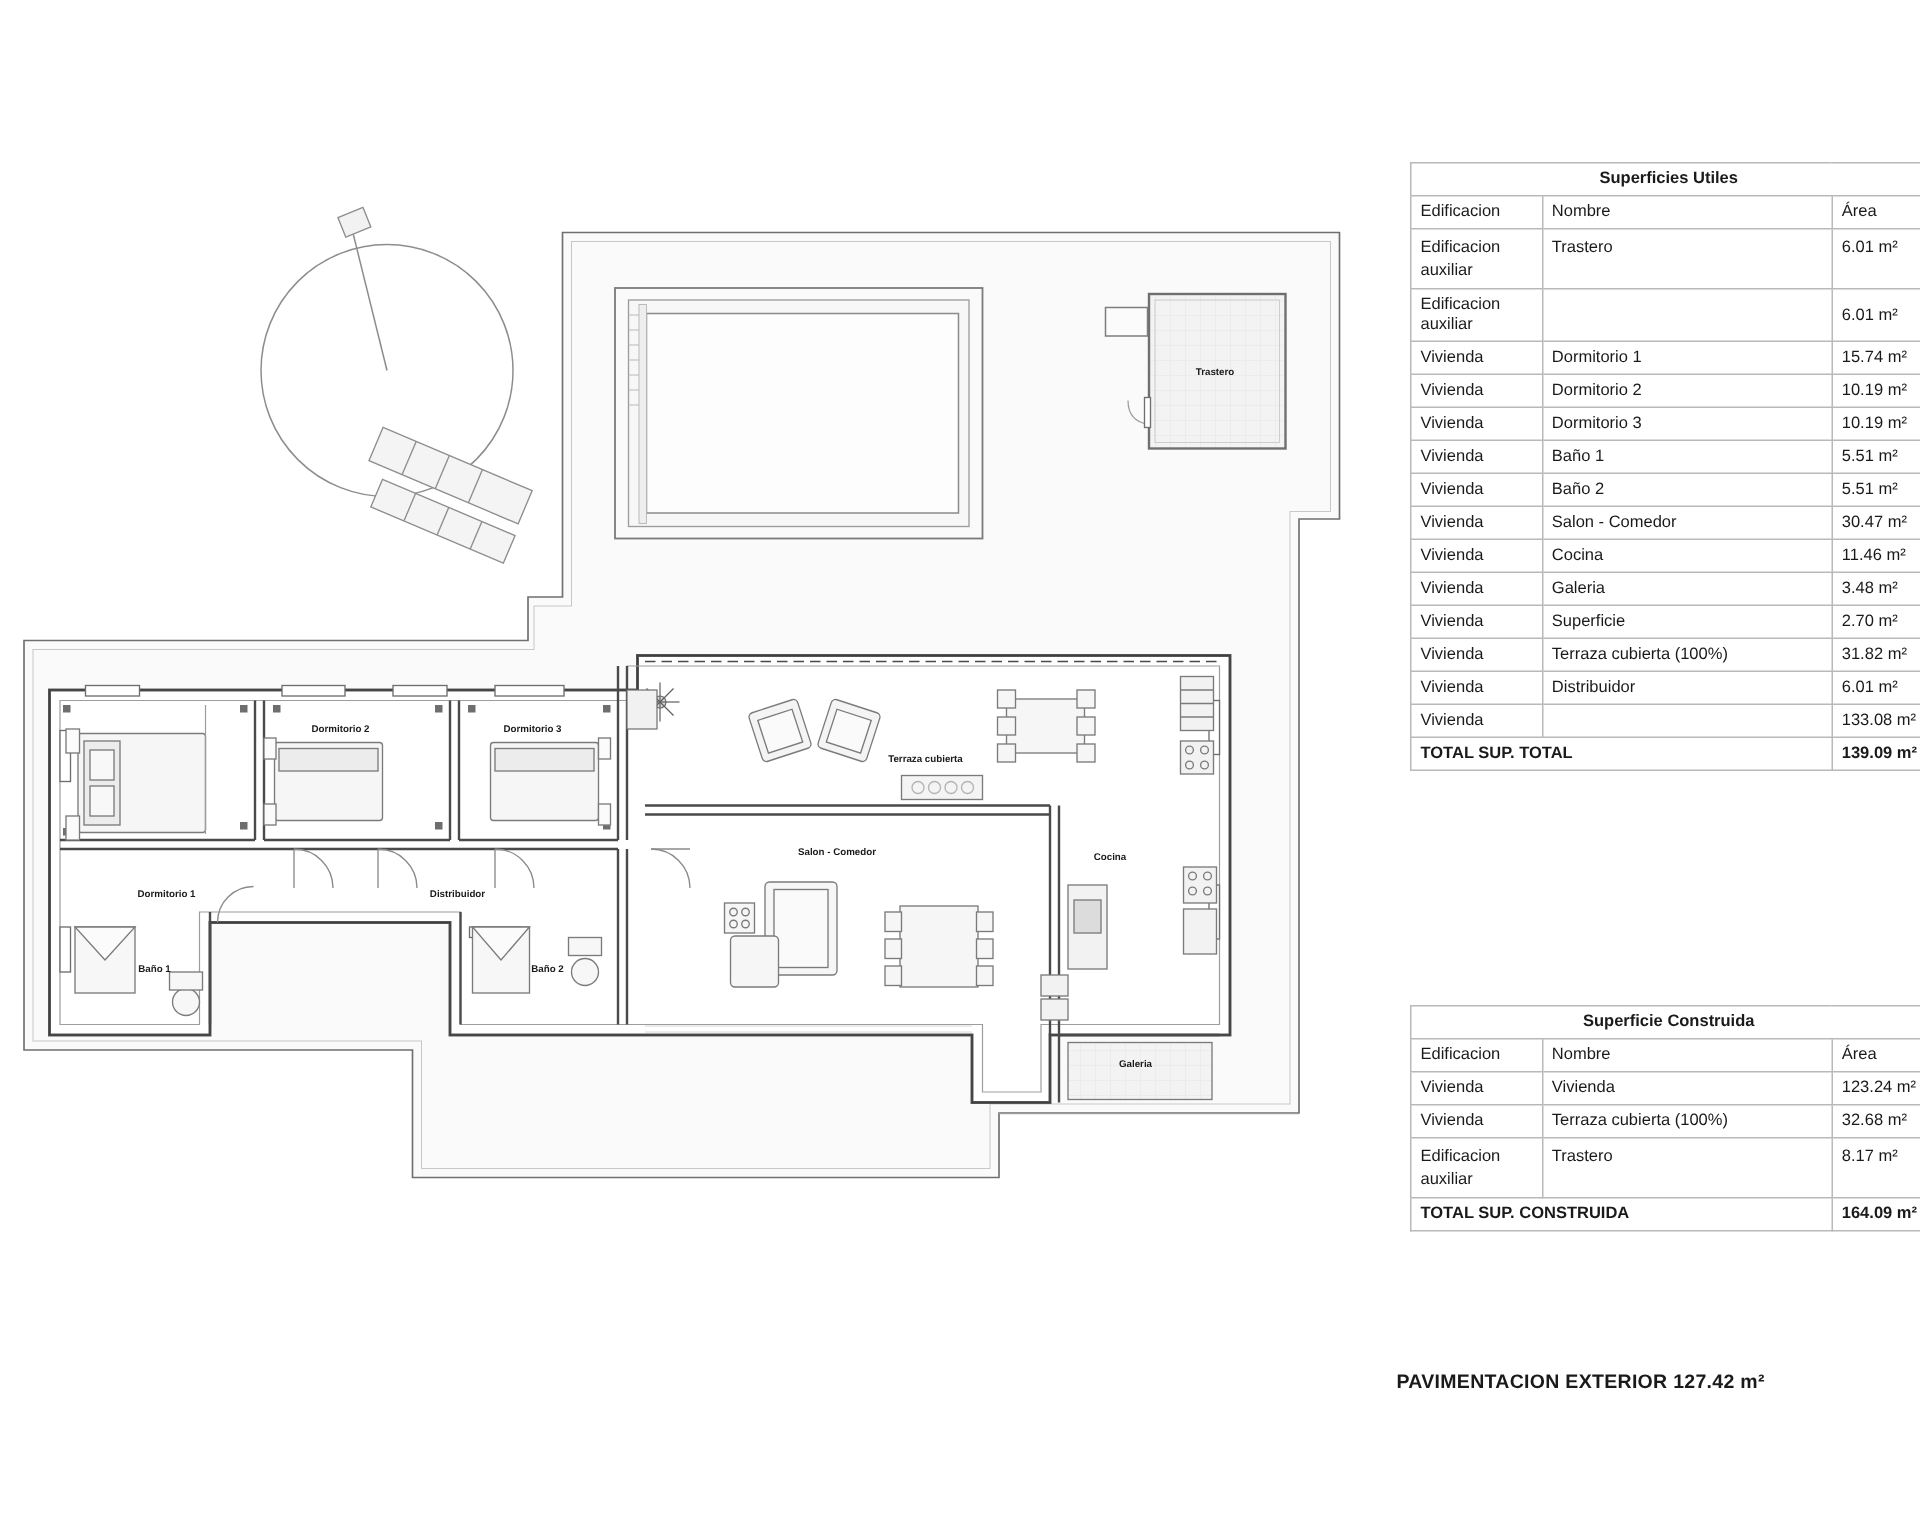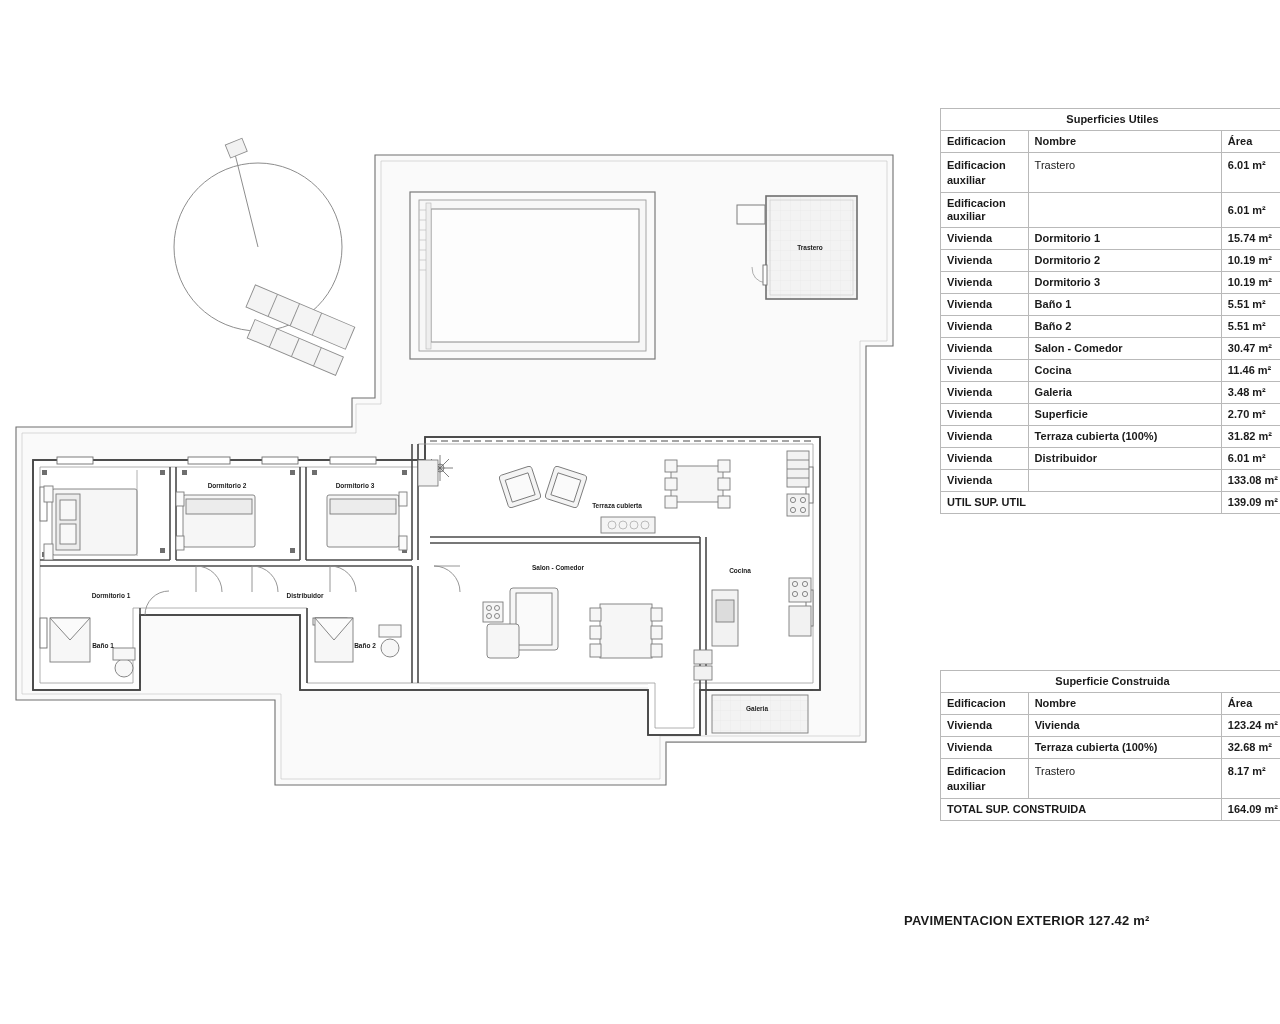--- a/index.html
+++ b/index.html
@@ -8,22 +8,22 @@
   
   #plan{position:absolute;left:0;top:0;width:930px;height:1024px;}
   #plan svg{display:block;}
   .plabel-sm{font-family:"Liberation Sans",sans-serif;font-size:6.5px;font-weight:bold;fill:#1a1a1a;}
 
   
   .panel{position:absolute;}
   table.tbl{border-collapse:collapse;table-layout:fixed;}
   table.tbl td{border:1px solid #b9b9b9;padding:4px 6px;font-size:11px;line-height:13px;vertical-align:middle;}
   .ttl td{border:1px solid #b9b9b9;text-align:center;font-weight:bold;font-size:13px;padding:6px 4px;}
-  .hdr td{font-weight:bold;font-size:11px;}
-  .b{font-weight:bold;}
+  .hdr td{font-weight:normal;font-size:11px;}
+  .b{font-weight:normal;}
   .col-a{width:88px;}
   .col-b{width:196px;}
   .col-c{width:auto;}
   .num{white-space:nowrap;}
   .tot td{font-weight:bold;font-size:12.5px;}
   .pav{position:absolute;font-size:13px;font-weight:bold;letter-spacing:.2px;}
 </style>
 </head>
 <body>
 
@@ -403,21 +403,21 @@
       <td class="b">Vivienda</td>
       <td class="b">Distribuidor</td>
       <td class="b num">6.01 m²</td>
     </tr>
     <tr>
       <td class="b">Vivienda</td>
       <td></td>
       <td class="b num">133.08 m²</td>
     </tr>
     <tr class="tot">
-      <td colspan="2">UTIL SUP. UTIL</td>
+      <td colspan="2">TOTAL SUP. TOTAL</td>
       <td class="num">139.09 m²</td>
     </tr>
   </tbody>
     </table>
 </div>
 
 <div class="panel" style="left:940px;top:670px;width:345px;">
   <table class="tbl">
     <colgroup>
         <col class="col-a">
@@ -449,13 +449,13 @@
       <td class="b num" style="vertical-align:top;padding-top:6px;">8.17 m²</td>
     </tr>
     <tr class="tot">
       <td colspan="2">TOTAL SUP. CONSTRUIDA</td>
       <td class="num">164.09 m²</td>
     </tr>
   </tbody>
     </table>
 </div>
 
-<div class="pav" style="left:904px;top:913px;">PAVIMENTACION EXTERIOR 127.42 m²</div>
+<div class="pav" style="left:931px;top:913px;">PAVIMENTACION EXTERIOR 127.42 m²</div>
 
 </body></html>

